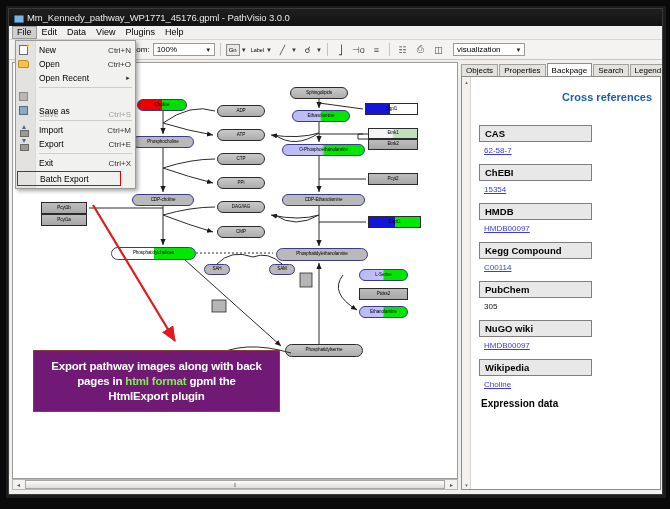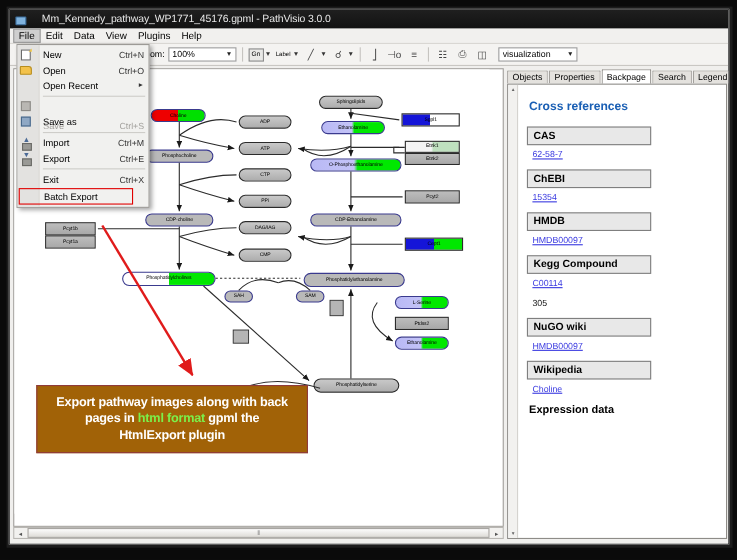--- a/index.html
+++ b/index.html
@@ -14,21 +14,21 @@
 
   
   #frame { position:absolute; left:0; top:0; width:670px; height:509px; background:#0a0a0a; }
   #winshadow { position:absolute; left:6px; top:6px; width:660px; height:492px; background:#1c1c1c; }
   #window { position:absolute; left:8px; top:8px; width:655px; height:487px; background:#f0f0ef;
             border:1px solid #3a3a3a; overflow:hidden; }
 
   
   #titlebar { position:absolute; left:0; top:0; width:100%; height:17px;
               background:linear-gradient(#1f1f1f,#121212); color:#e8e8e8;
-              display:flex; align-items:center; padding-left:4px;gap:11px; }
+              display:flex; align-items:center; padding-left:4px; }
   #titlebar .ticon { width:10px; height:10px; margin-right:4px; position:relative; flex:0 0 auto;}
   #titlebar .ticon:before{content:"";position:absolute;left:1px;top:2px;width:8px;height:6px;
      background:#7fb2dd;border:1px solid #3d6f9e;border-radius:1px;}
   #titlebar .ttext { font-size:9.5px; letter-spacing:-0.1px; white-space:nowrap; }
 
   
   #menubar { position:absolute; left:0; top:17px; width:100%; height:14px;
              background:#f1f0ee; border-bottom:1px solid #d9d7d3;
              display:flex; align-items:center; padding-left:3px; }
   .menu-item { font-size:9px; padding:1px 5px; line-height:11px; cursor:default; }
@@ -79,21 +79,21 @@
   .tab.active { background:#fff; font-weight:normal; padding:2px 4px 2px; position:relative; top:1px;
                 border-color:#8e8c88; }
   #bp { position:absolute; left:0; top:14px; width:100%; height:414px; background:#fff;
         border:1px solid #8e8c88; overflow:hidden; }
   #bpscroll { position:absolute; left:0; top:0; width:9px; height:100%;
               background:#f2f1ef; border-right:1px solid #d5d3cf; }
   #bpscroll .s-up,#bpscroll .s-dn{width:9px;height:9px;font-size:5px;color:#666;
        display:flex;align-items:center;justify-content:center;}
   #bpscroll .s-dn{position:absolute;bottom:0;left:0;}
   #bpcontent { position:absolute; left:9px; top:0; right:0; bottom:0; padding:8px 8px 0 8px; }
-  .cross-title { color:#1a5fb4; font-weight:bold; font-size:11px; margin:6px 0 12px 2px; }
+  .cross-title { color:#1a5fb4; font-weight:bold; font-size:11px; margin:6px 0 22px 2px;text-align:right; }
   .xref-block { margin-bottom:9px; }
   .xref-head { border:1px solid #7f7f7f; background:#e8e8e8; font-weight:bold;
                font-size:9.5px; padding:2px 5px; width:113px; }
   .xref-val { font-size:8px; margin:4px 0 0 5px; }
   .xref-val a { color:#3a3ae0; text-decoration:underline; }
   .xref-val.plain { color:#111; }
   .expr-title { font-weight:bold; font-size:10px; margin:7px 0 0 2px; }
 
   
   #statusbar { position:absolute; left:0; bottom:0; width:100%; height:14px;
@@ -154,21 +154,21 @@
 
   svg.edges { position:absolute; left:0; top:0; width:432px; height:404px; z-index:1; }
 
   
   .handles { position:absolute; z-index:8; }
   .handles i { position:absolute; width:3.4px; height:3.4px; background:#ffff00;
                border:0.6px solid #3a3a00; display:block; }
 
   
   #annot { position:absolute; left:20px; top:287px; width:247px; height:62px;
-           background:#a16207; border:1px solid #8f3b3b; z-index:20;
+           background:#701a75; border:1px solid #8f3b3b; z-index:20;
            display:flex; align-items:center; justify-content:center; }
   #annot .at { color:#fff; font-weight:bold; font-size:11.5px; line-height:15px;
                text-align:center; padding:0 6px; letter-spacing:-0.2px; }
   #annot .at .hl { color:#7bf04a;text-align:center; }
   #arrow { position:absolute; left:0; top:0; width:446px; height:417px; z-index:19;
            pointer-events:none; }
 </style>
 </head>
 <body>
 
@@ -445,20 +445,21 @@
                 </div>
                 <div class="xref-block">
                   <div class="xref-head">HMDB</div>
                   <div class="xref-val"><a href="#">HMDB00097</a></div>
                 </div>
                 <div class="xref-block">
                   <div class="xref-head">Kegg Compound</div>
                   <div class="xref-val"><a href="#">C00114</a></div>
                 </div>
                 <div class="xref-block">
+                  <div class="xref-head">PubChem</div>
                   <div class="xref-val plain">305</div>
                 </div>
                 <div class="xref-block">
                   <div class="xref-head">NuGO wiki</div>
                   <div class="xref-val"><a href="#">HMDB00097</a></div>
                 </div>
                 <div class="xref-block">
                   <div class="xref-head">Wikipedia</div>
                   <div class="xref-val"><a href="#">Choline</a></div>
                 </div>

